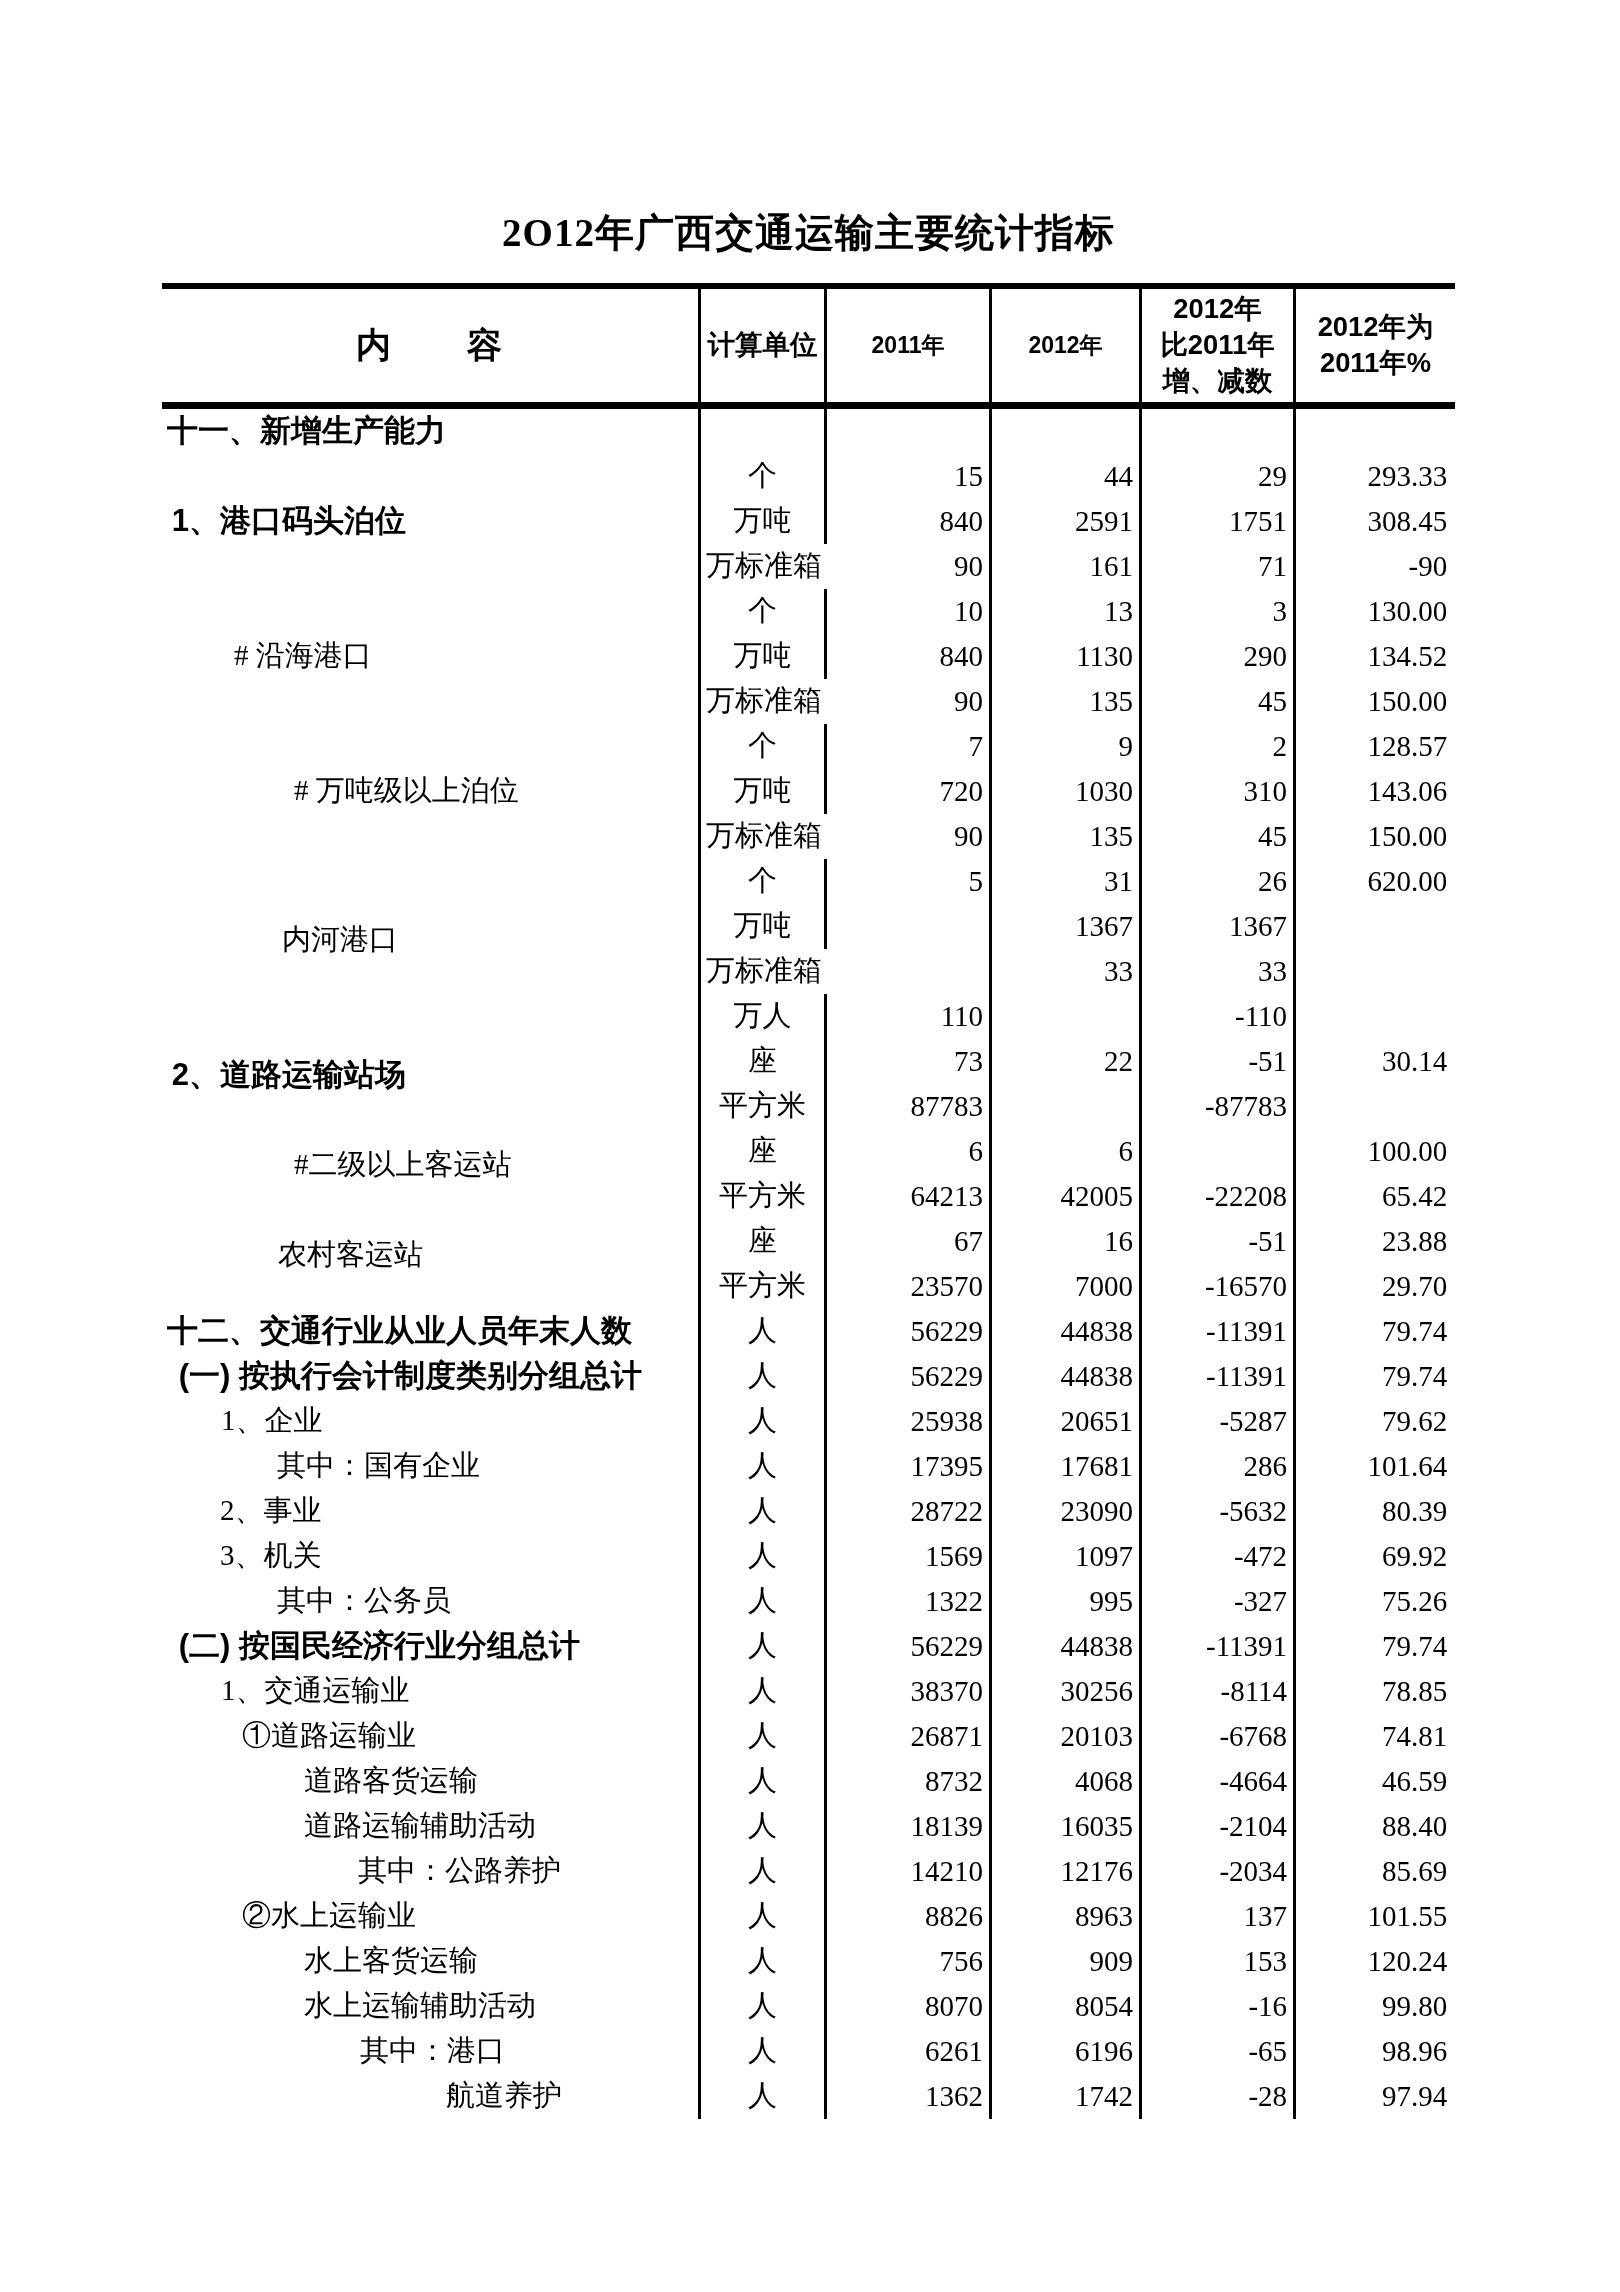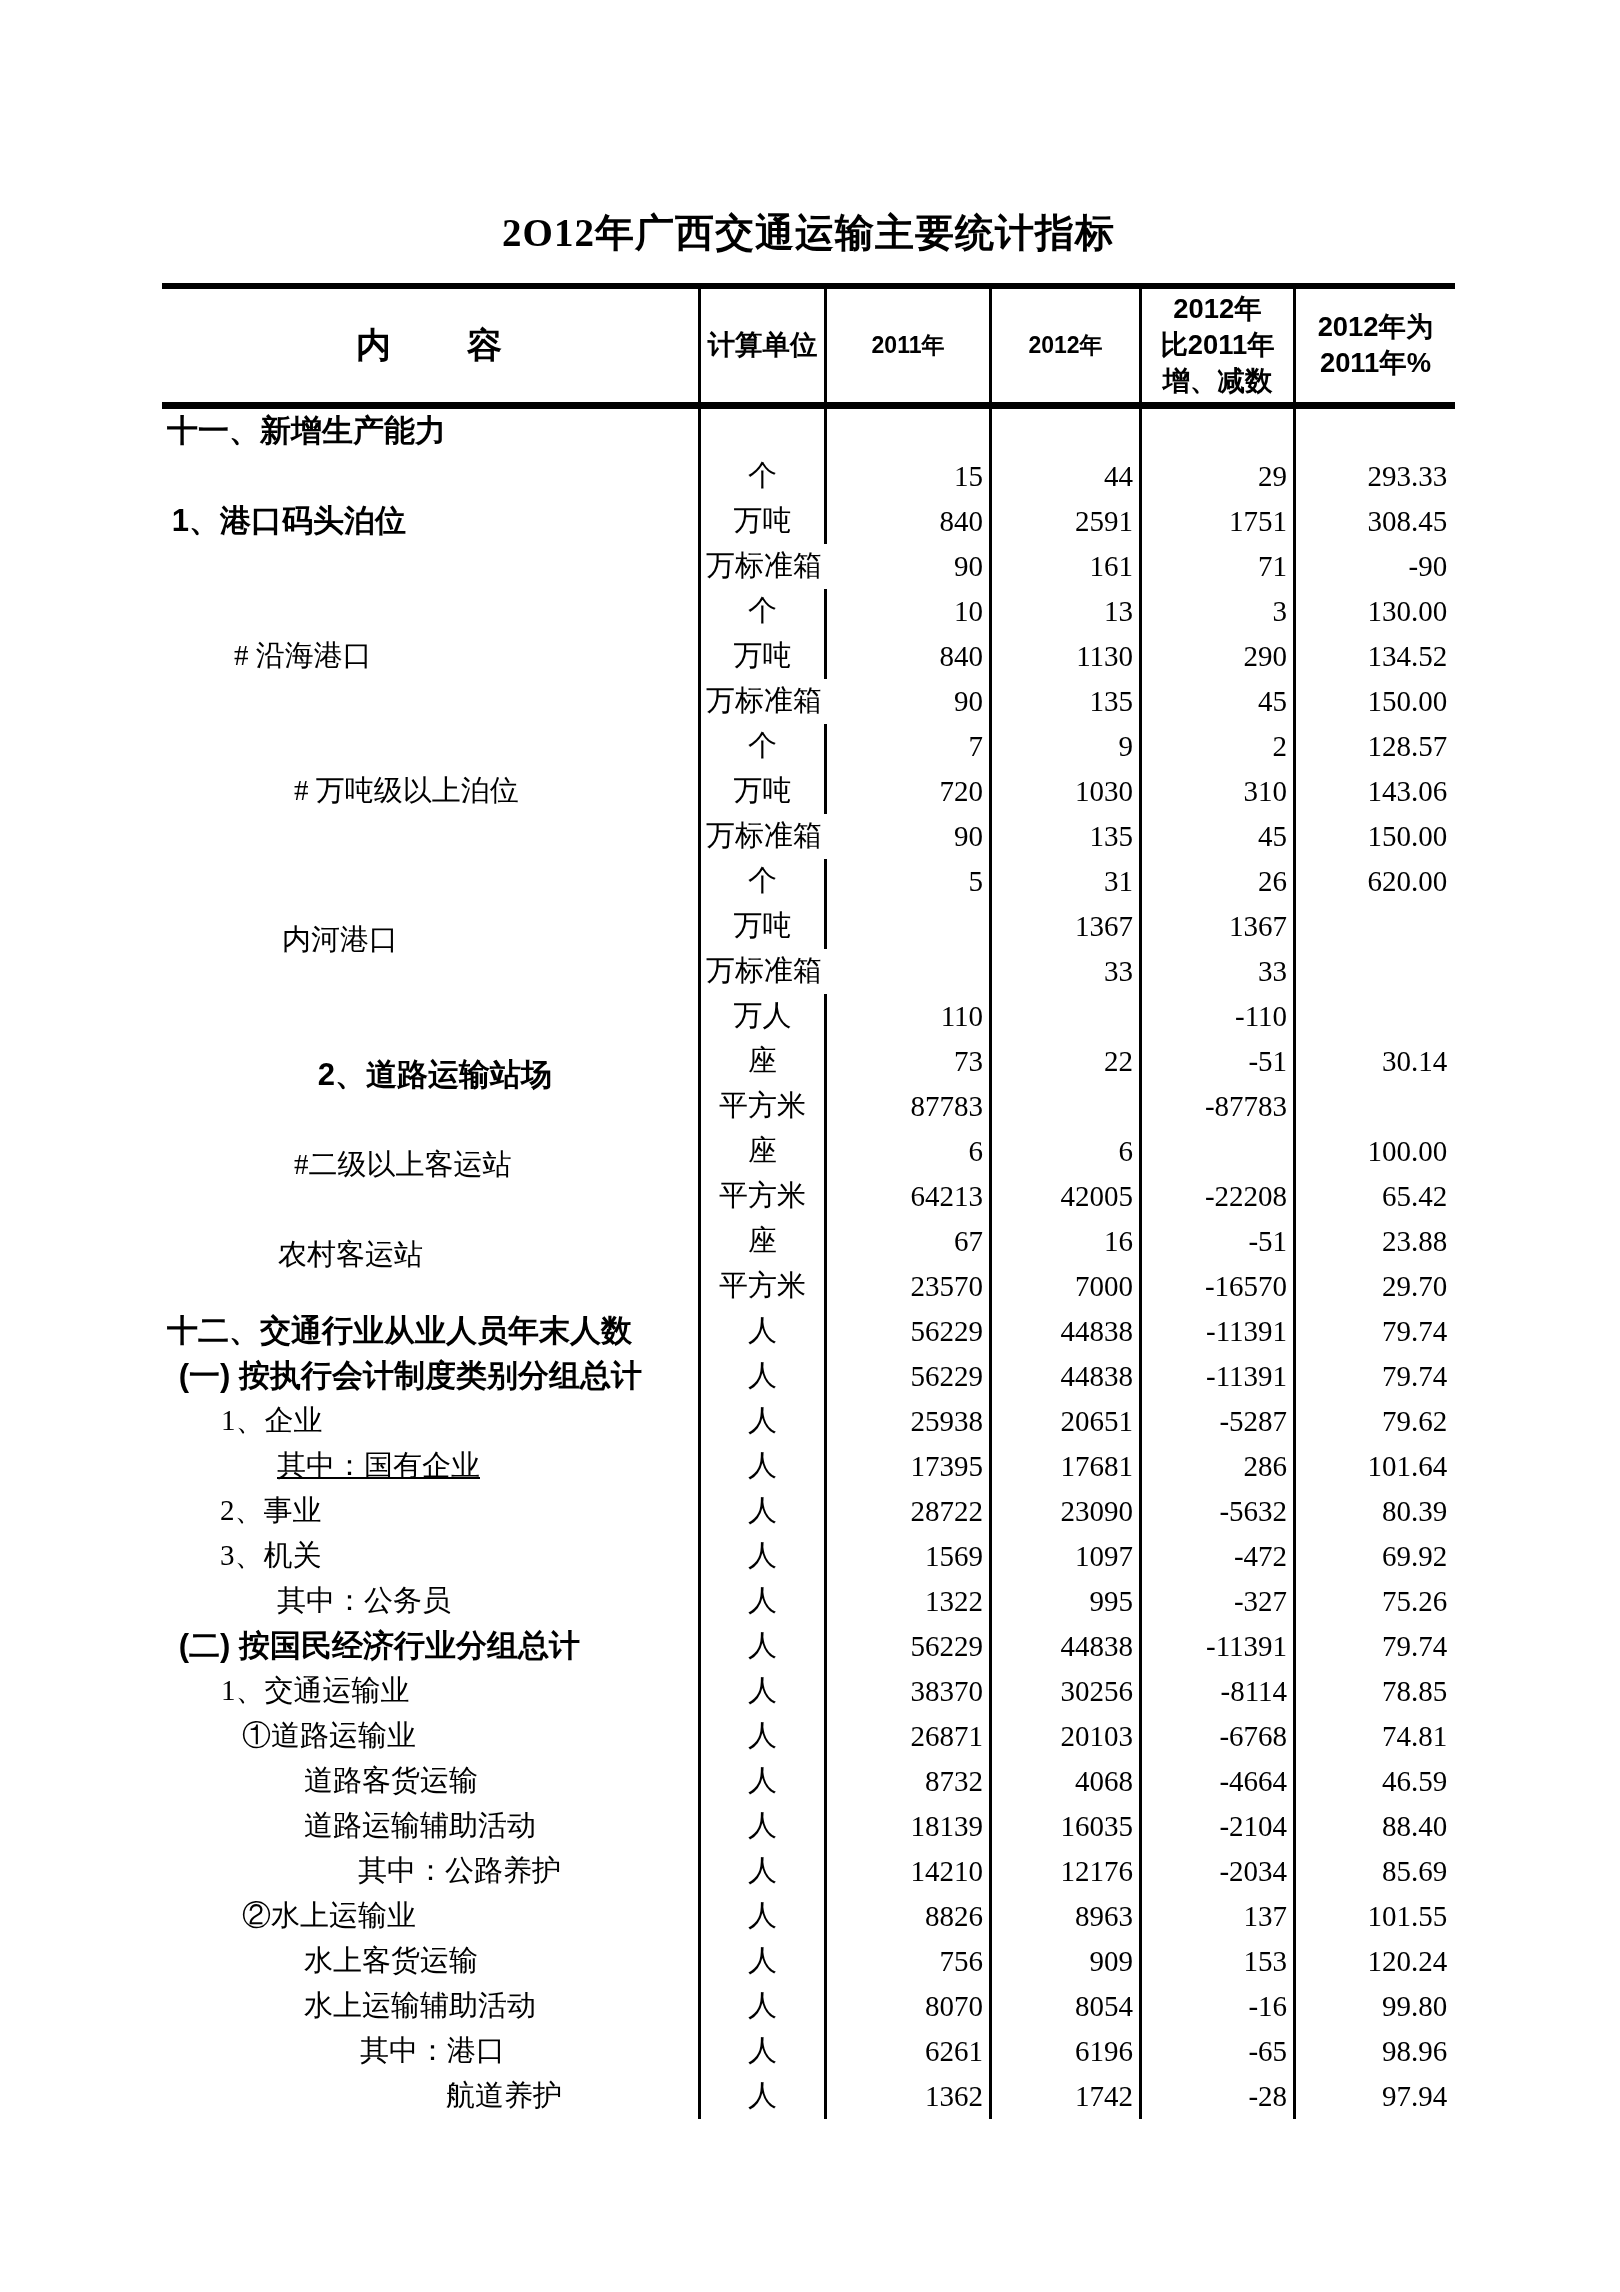--- a/index.html
+++ b/index.html
@@ -196,21 +196,21 @@
         <div class="td td-label bR" style="padding-left: 0px;">
           <span class="lbl"></span>
         </div>
         <div class="td td-unit bR">万人</div>
         <div class="td td-num bR">110</div>
         <div class="td td-num bR"></div>
         <div class="td td-num bR">-110</div>
         <div class="td td-num td-pct"></div>
       </div>
       <div class="tr grid-cols">
-        <div class="td td-label bR" style="padding-left: 9.8px; justify-content: center;">
+        <div class="td td-label bR" style="padding-left: 9.8px;">
           <span class="lbl bold" style="top: 13.7px;">2、道路运输站场</span>
         </div>
         <div class="td td-unit bR">座</div>
         <div class="td td-num bR">73</div>
         <div class="td td-num bR">22</div>
         <div class="td td-num bR">-51</div>
         <div class="td td-num td-pct">30.14</div>
       </div>
       <div class="tr grid-cols">
         <div class="td td-label bR" style="padding-left: 0px;">
@@ -286,21 +286,21 @@
         <div class="td td-label bR" style="padding-left: 59px;">
           <span class="lbl">1、企业</span>
         </div>
         <div class="td td-unit bR">人</div>
         <div class="td td-num bR">25938</div>
         <div class="td td-num bR">20651</div>
         <div class="td td-num bR">-5287</div>
         <div class="td td-num td-pct">79.62</div>
       </div>
       <div class="tr grid-cols">
-        <div class="td td-label bR" style="padding-left: 115px; text-decoration: underline;">
+        <div class="td td-label bR" style="padding-left: 115px;">
           <span class="lbl">其中：国有企业</span>
         </div>
         <div class="td td-unit bR">人</div>
         <div class="td td-num bR">17395</div>
         <div class="td td-num bR">17681</div>
         <div class="td td-num bR">286</div>
         <div class="td td-num td-pct">101.64</div>
       </div>
       <div class="tr grid-cols">
         <div class="td td-label bR" style="padding-left: 58px;">

